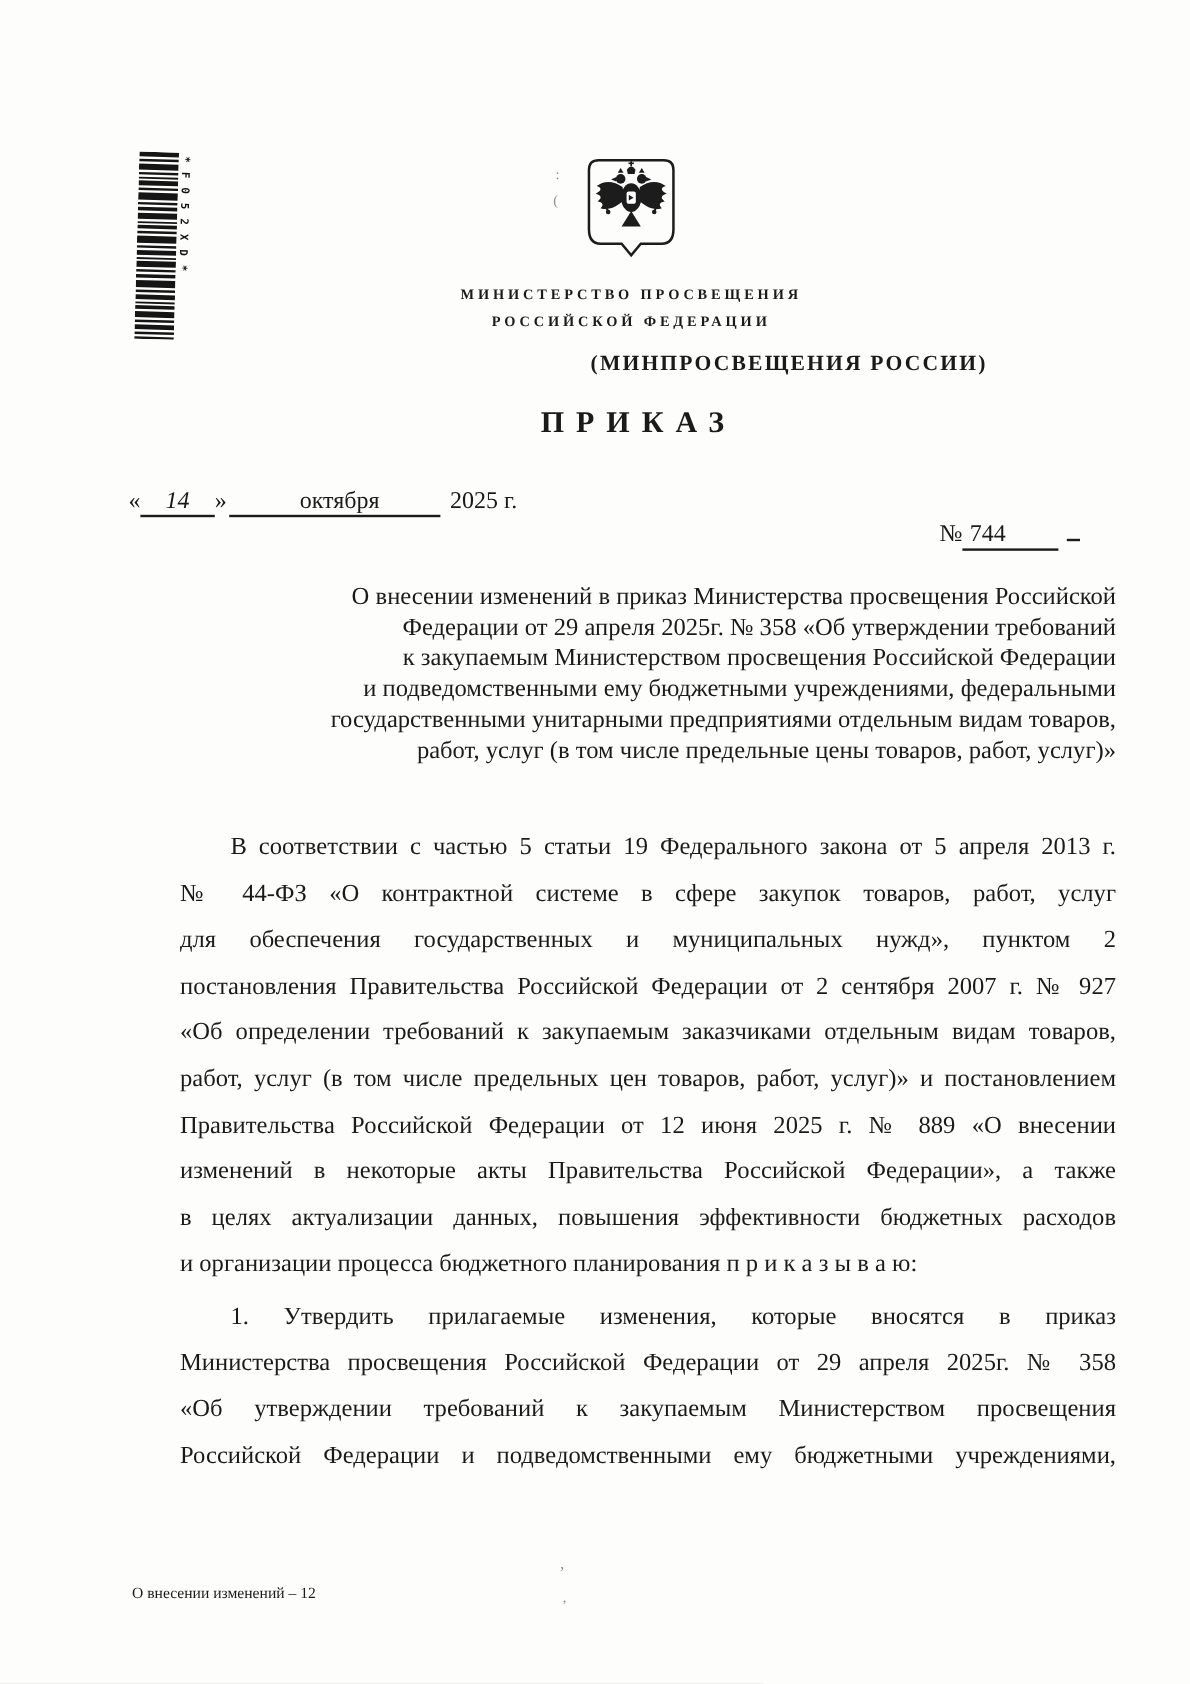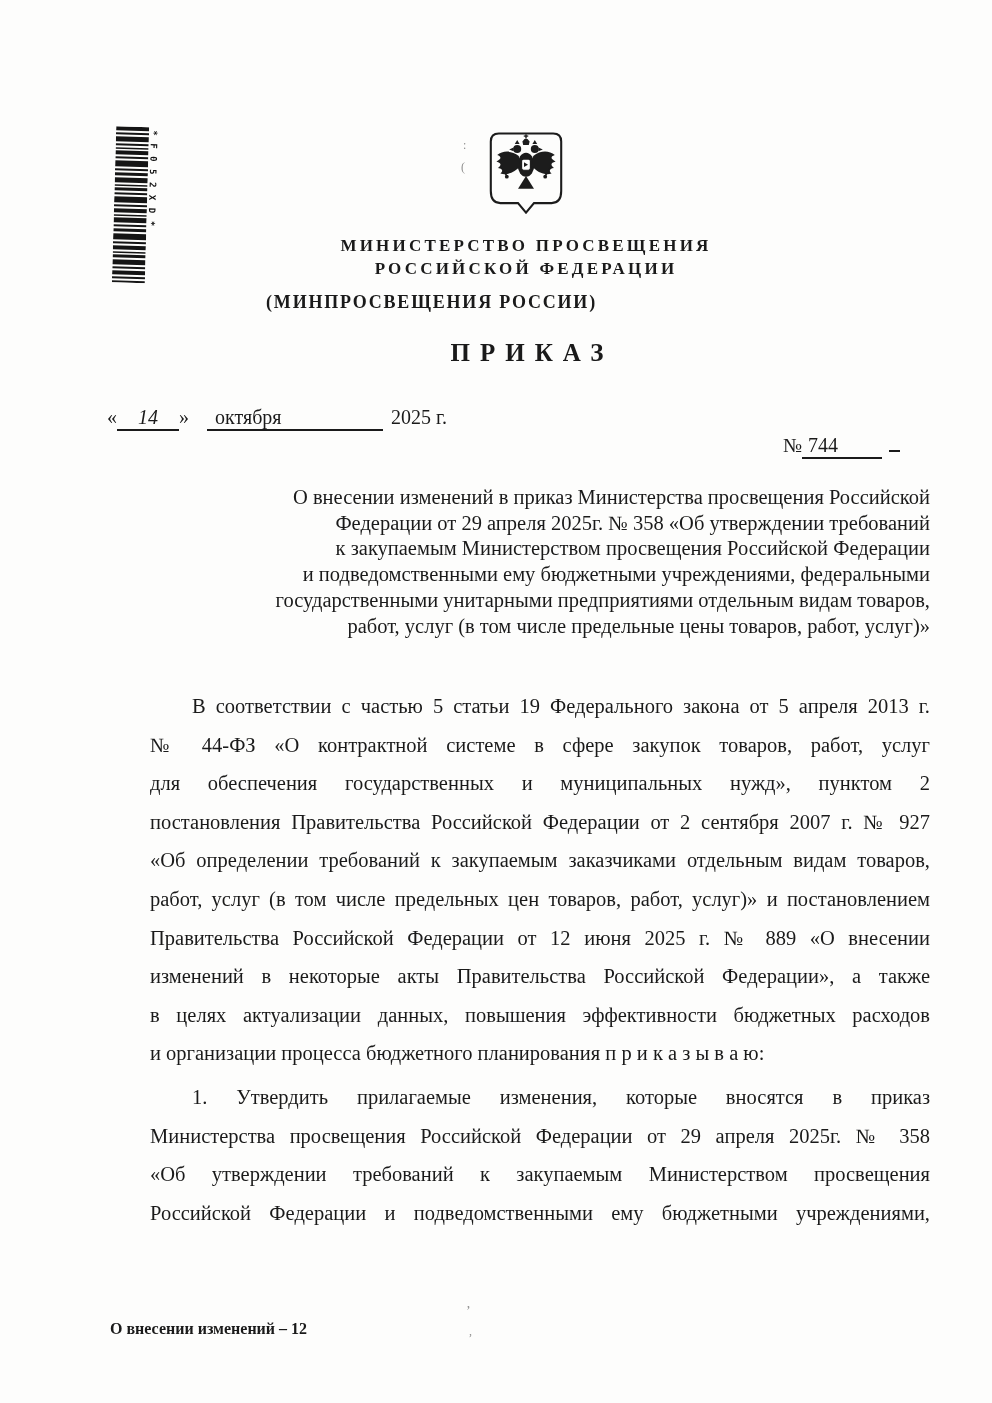--- a/index.html
+++ b/index.html
@@ -17,37 +17,37 @@
     writing-mode:vertical-rl; font-family:"DejaVu Sans Mono", monospace;
     font-size:9px; letter-spacing:7.5px; color:#111; font-weight:bold;
   }
 
   
   .emblem { position:absolute; left:486px; top:129px; width:80px; height:97px; }
 
   
   .ministry {
     position:absolute; top:234px; left:0; width:992px; box-sizing:border-box; padding-left:60px;
-    text-align:center; font-weight:bold; font-size:17px; letter-spacing:3.2px; line-height:23px;
+    text-align:center; font-weight:bold; font-size:12px; letter-spacing:3.2px; line-height:23px;
   }
   .ministry-short {
     position:absolute; top:292px; left:0; width:823px; box-sizing:border-box; padding-left:40px;
-    text-align:center; font-weight:bold; font-size:18px; letter-spacing:1.8px;
+    text-align:right; font-weight:bold; font-size:18px; letter-spacing:1.8px;
   }
   .prikaz {
     position:absolute; top:339px; left:0; width:992px; box-sizing:border-box; padding-left:72px;
     text-align:center; font-weight:bold; font-size:25px; letter-spacing:10px;
   }
 
   
   .dl-left  { position:absolute; left:107px; top:406px; font-size:20px; white-space:nowrap; }
   .dl-right { position:absolute; left:783px; top:406px; font-size:20px; white-space:nowrap;margin-top:28px; }
   .field { display:inline-block; border-bottom:2px solid #1b1b1b; text-align:center; }
   .f-day   { width:62px;font-style:italic; }
-  .f-month { width:168px; text-align:left; padding-left:8px; margin-left:18px; }
+  .f-month { width:168px; text-align:center; padding-left:8px; margin-left:2px; }
   .f-num   { width:74px; text-align:left; padding-left:6px; }
   .year-suffix { margin-left:8px; }
   .dash { display:inline-block; width:11px; height:14px; border-bottom:2px solid #1b1b1b; margin-left:7px; }
   .moscow {
     position:absolute; top:436px; left:0; width:992px; box-sizing:border-box; padding-left:56px;
     text-align:center; font-size:20.5px;
   }
 
   
   .title-block {
@@ -59,21 +59,21 @@
   .body-block {
     position:absolute; top:687px; left:106px; width:824px;
     font-size:20.5px; line-height:38.6px;
   }
   .body-line { text-align:justify; text-align-last:justify;margin-left:44px; }
   .body-line.lastline { text-align-last:left; }
   .body-line.indent { text-indent:42px; }
   .para2 { margin-top:5px; }
 
   
-  .footer-note { position:absolute; left:110px; top:1320px; font-size:16px; font-weight:bold; }
+  .footer-note { position:absolute; left:110px; top:1320px; font-size:13px; font-weight:normal; }
 
   
   .artifact { position:absolute; font-size:12px; color:#333; opacity:.55; }
   .a1 { left:463px; top:138px; }
   .a2 { left:461px; top:160px; }
   .a3 { left:466px; top:1304px; font-size:14px; }
   .a4 { left:469px; top:1324px; }
 </style>
 </head>
 <body>

